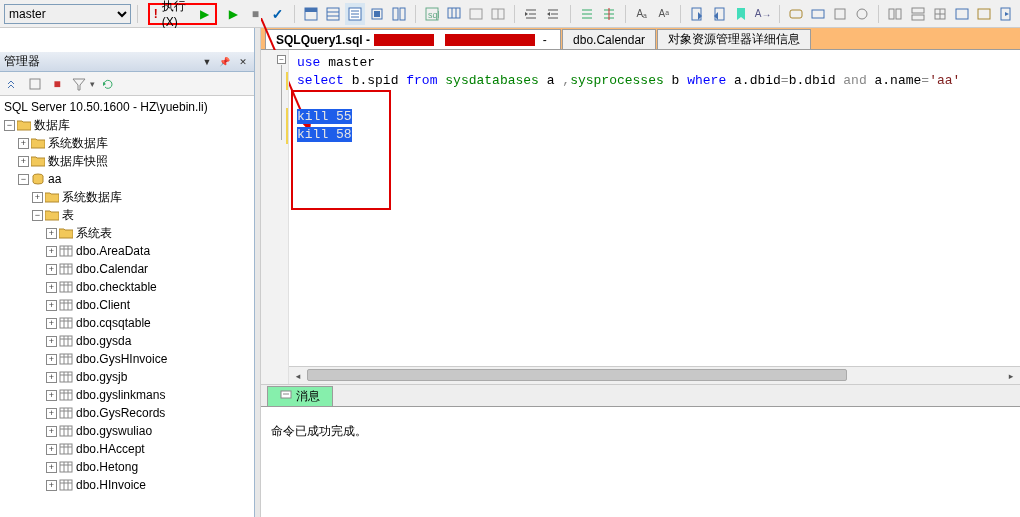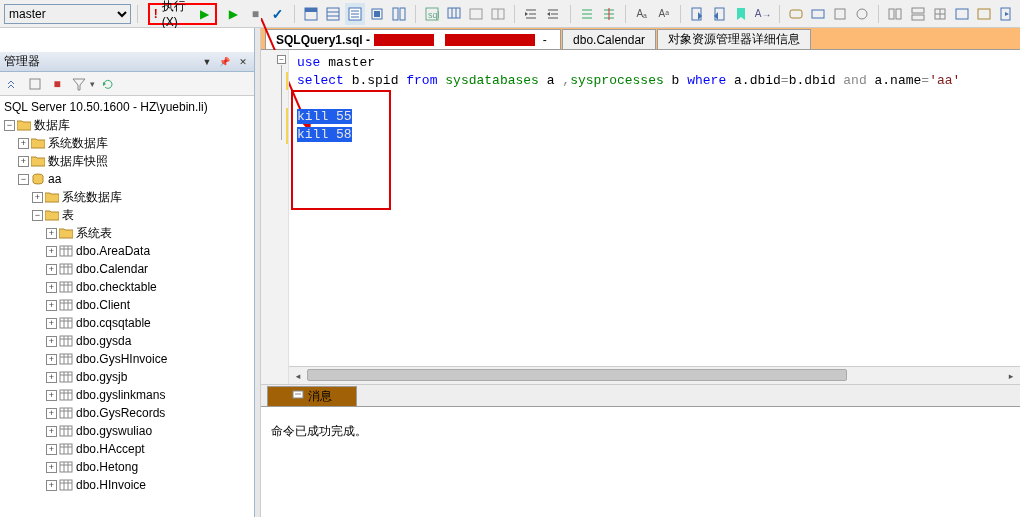--- a/index.html
+++ b/index.html
@@ -49,21 +49,21 @@
   .editor .plain { color: #000; }
   .editor-hscroll { position: absolute; left: 28px; right: 0; bottom: 0; height: 18px; background: #f0f0f0; border-top: 1px solid #ccc; }
   .hscroll-thumb { position: absolute; left: 18px; top: 2px; height: 12px; width: 540px; background: #c8c8c8; border: 1px solid #aaa; border-radius: 2px; }
   .hscroll-btn { position: absolute; top: 0; width: 18px; height: 18px; display: flex; align-items: center; justify-content: center; font-size: 9px; color: #555; }
 
   .kill-box { position: absolute; left: 30px; top: 40px; width: 100px; height: 120px; border: 2px solid #d00; pointer-events: none; }
   .arrow-svg { position: absolute; left: 0; top: -10px; width: 310px; height: 130px; pointer-events: none; }
 
   .msg-panel { flex: 1; display: flex; flex-direction: column; }
   .msg-tab-strip { height: 22px; display: flex; align-items: flex-end; padding-left: 6px; border-bottom: 1px solid #9c9c9c; background: #eee; }
-  .msg-tab { height: 20px; padding: 0 24px; display: flex; align-items: center; gap: 4px; background: #a16207; border: 1px solid #9c9c9c; border-bottom: none; font-size: 12px; }
+  .msg-tab { height: 20px; padding: 0 12px; display: flex; align-items: center; gap: 4px; background: #86efac; border: 1px solid #9c9c9c; border-bottom: none; font-size: 12px; }
   .msg-body { flex: 1; padding: 16px 10px; font-size: 12px; background: #fff; }
 </style>
 </head>
 <body>
 
 <div class="toolbar">
   <select>
     <option>master</option>
   </select>
   <div class="tb-sep"></div>

